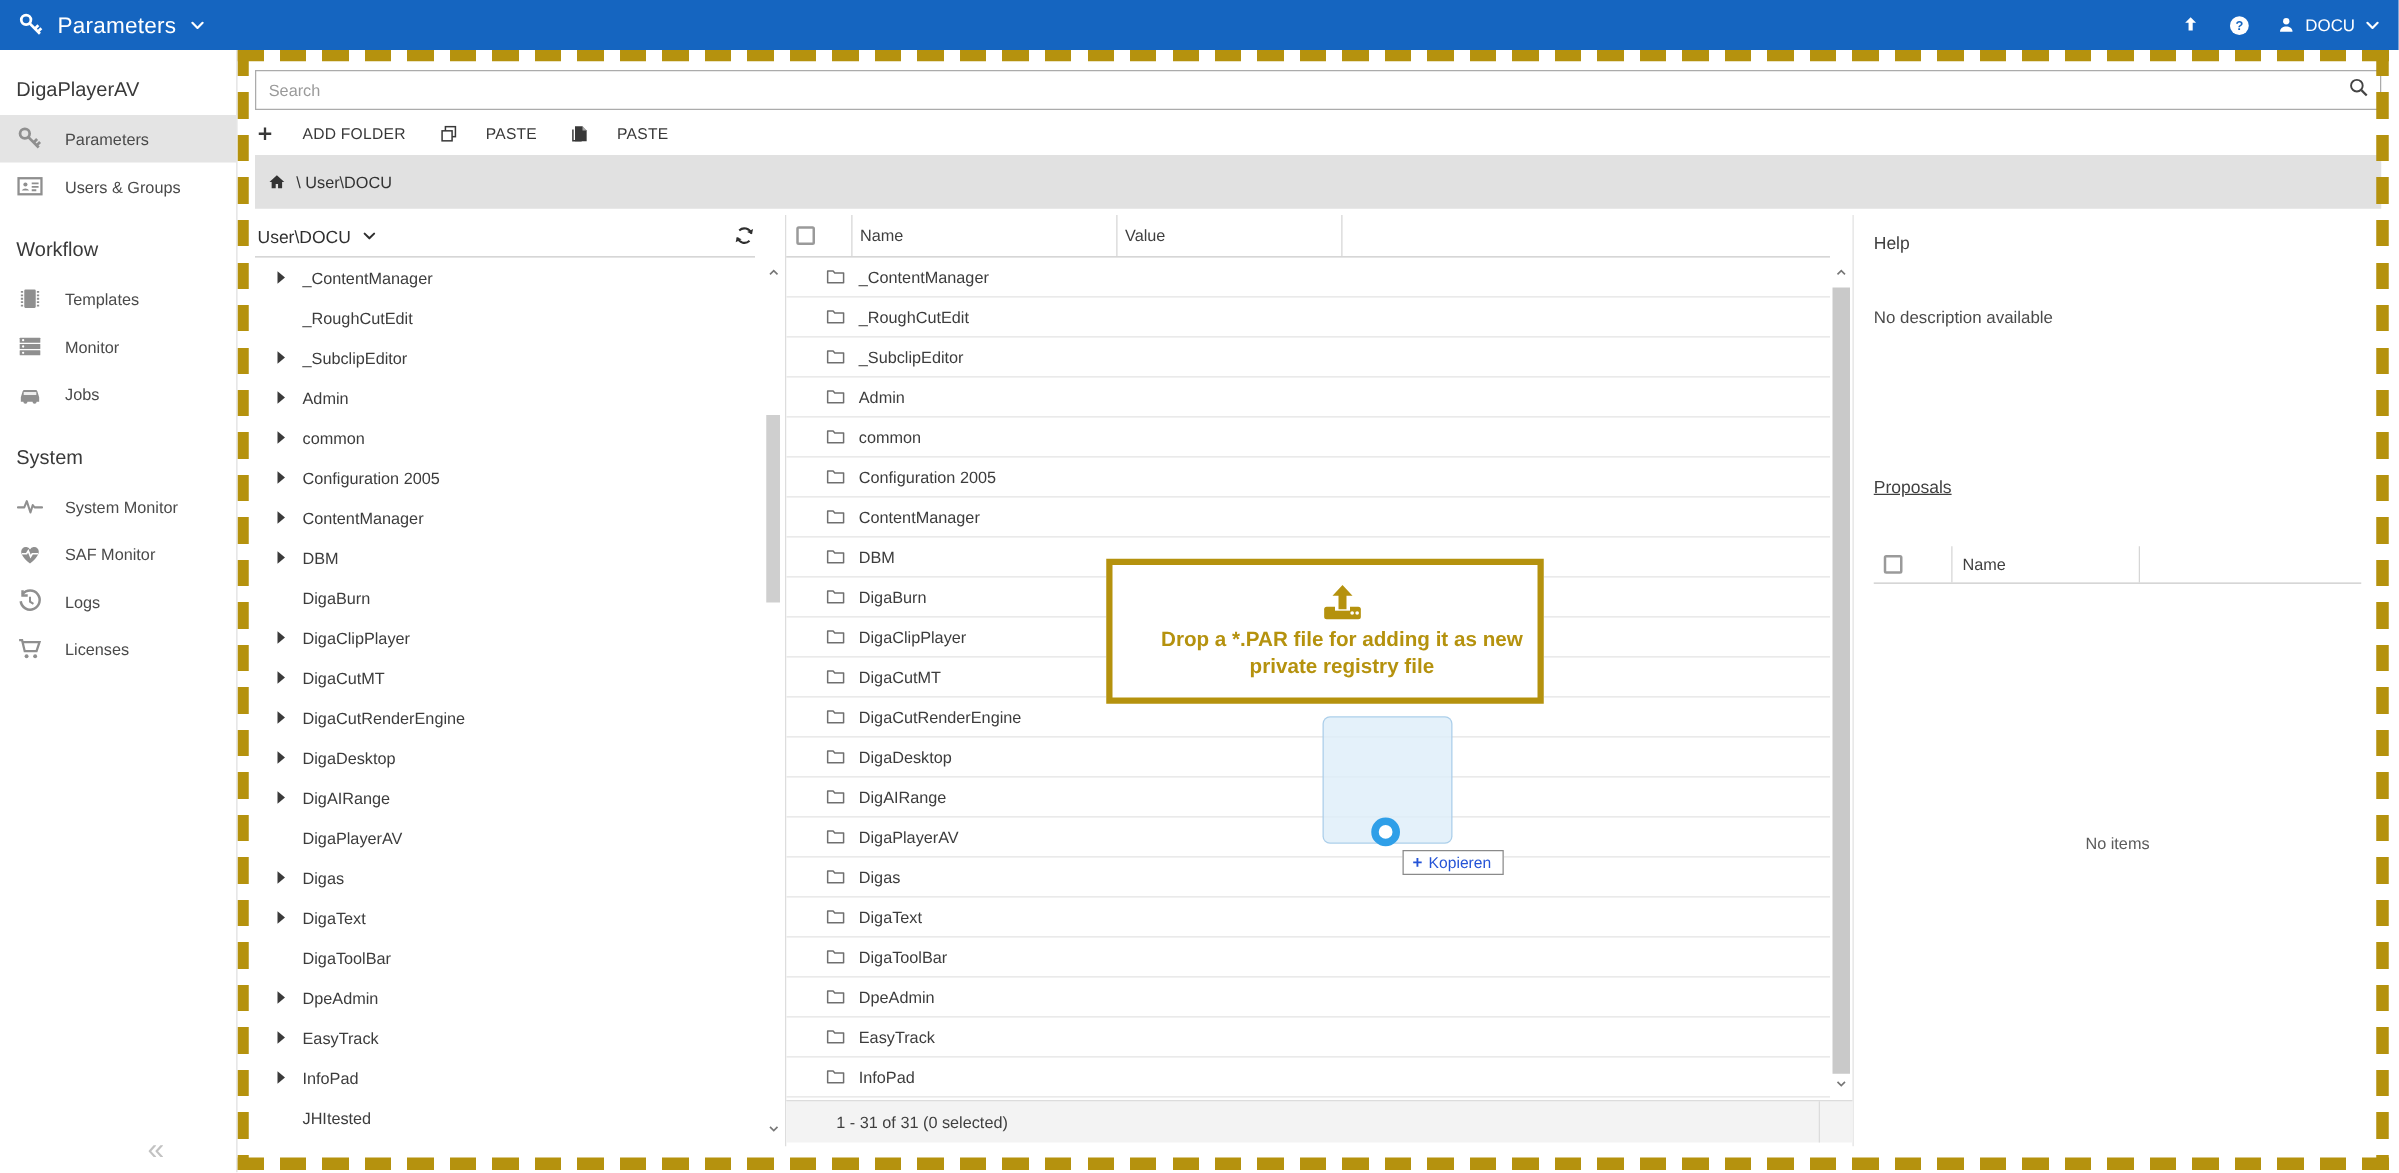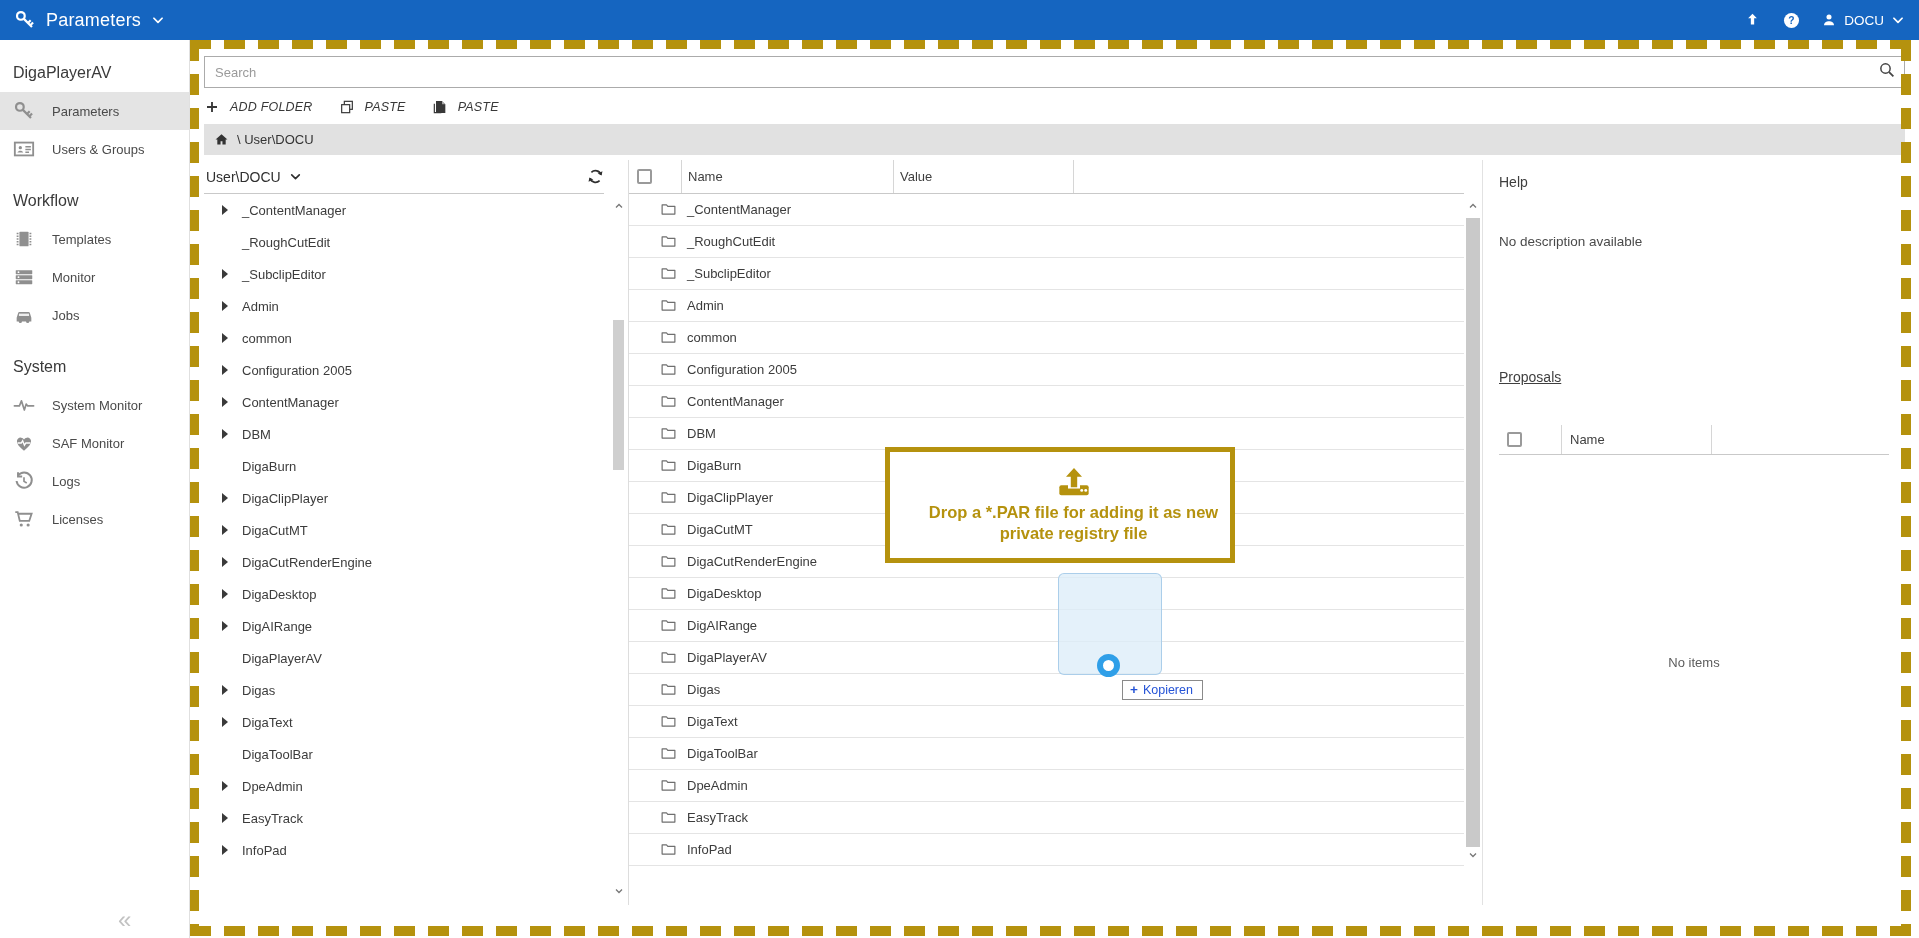--- a/index.html
+++ b/index.html
@@ -43,24 +43,24 @@
   .dash.b{left:0;right:0;bottom:2px;height:10px;background:repeating-linear-gradient(to right,var(--gold) 0 21px,transparent 21px 34px);}
   .dash.l{top:0;bottom:2px;left:0;width:9px;background:repeating-linear-gradient(to bottom,var(--gold) 0 21px,transparent 21px 34px);}
   .dash.r{top:0;bottom:2px;right:8px;width:10px;background:repeating-linear-gradient(to bottom,var(--gold) 0 21px,transparent 21px 34px);}
 
   .search-row{position:relative;margin-top:2px;}
   .search-row input{width:100%;height:32px;border:1px solid #ababab;padding:0 34px 0 10px;font:13px "Liberation Sans",sans-serif;color:#c2410c;outline:none;}
   .search-row input::placeholder{color:#9a9a9a;}
   .search-ic{position:absolute;right:9px;top:5px;width:18px;height:18px;color:#444;cursor:pointer;}
 
   .toolbar{display:flex;align-items:center;gap:26px;height:34px;margin-top:2px;}
-  .tool-btn{display:flex;align-items:center;gap:10px;font-size:12.5px;color:#383838;cursor:pointer;letter-spacing:.2px;font-style:italic;}
+  .tool-btn{display:flex;align-items:center;gap:22px;font-size:12.5px;color:#383838;cursor:pointer;letter-spacing:.2px;}
   .tool-ic{width:16px;height:16px;color:#383838;}
 
-  .breadcrumb{height:31px;background:#e1e1e1;display:flex;align-items:center;gap:8px;padding:0 10px;font-size:13px;color:#333;}
+  .breadcrumb{height:43px;background:#e1e1e1;display:flex;align-items:center;gap:8px;padding:0 10px;font-size:13px;color:#333;}
   .bc-ic{width:15px;height:15px;color:#333;}
 
   .panels{display:flex;height:745px;margin-top:5px;}
 
   
   .tree-panel{width:424px;flex:none;position:relative;padding-right:24px;}
   .tree-head{height:34px;display:flex;align-items:center;gap:8px;border-bottom:1px solid #c9c9c9;padding-left:2px;}
   .tree-head .root{font-size:14px;color:#2f2f2f;}
   .chev-ic{width:13px;height:13px;color:#2f2f2f;}
   .refresh-ic{width:17px;height:17px;color:#2f2f2f;margin-left:auto;cursor:pointer;}
@@ -492,20 +492,24 @@
             <div class="tree-row expandable">
               <span class="caret"></span>
               <span class="lbl">EasyTrack</span>
             </div>
 
             <div class="tree-row expandable">
               <span class="caret"></span>
               <span class="lbl">InfoPad</span>
             </div>
 
+            <div class="tree-row">
+              <span class="caret"></span>
+              <span class="lbl">JHItested</span>
+            </div>
 
             <div class="tree-row expandable">
               
               
             </div>
 
           </div>
         <div class="tree-scroll">
           <div class="scroll-arrow up"><svg>
                 <use href="#chevron-up-small-icon"></use>
@@ -682,20 +686,23 @@
           </div>
         <div class="tbl-scroll">
           <div class="scroll-arrow up"><svg>
                 <use href="#chevron-up-small-icon"></use>
               </svg></div>
           <div class="tbl-thumb"></div>
           <div class="scroll-arrow down"><svg>
                 <use href="#chevron-down-small-icon"></use>
               </svg></div>
         </div>
+        <div class="status">
+          <span>1 - 31 of 31 (0 selected)</span>
+        </div>
       </section>
 
       <aside class="help-panel">
         <div class="hp-title">Help</div>
         <div class="hp-desc">No description available</div>
         <div class="hp-proposals">Proposals</div>
         <div class="prop-head">
           <div class="hc">
               <span class="checkbox"></span>
             </div>

